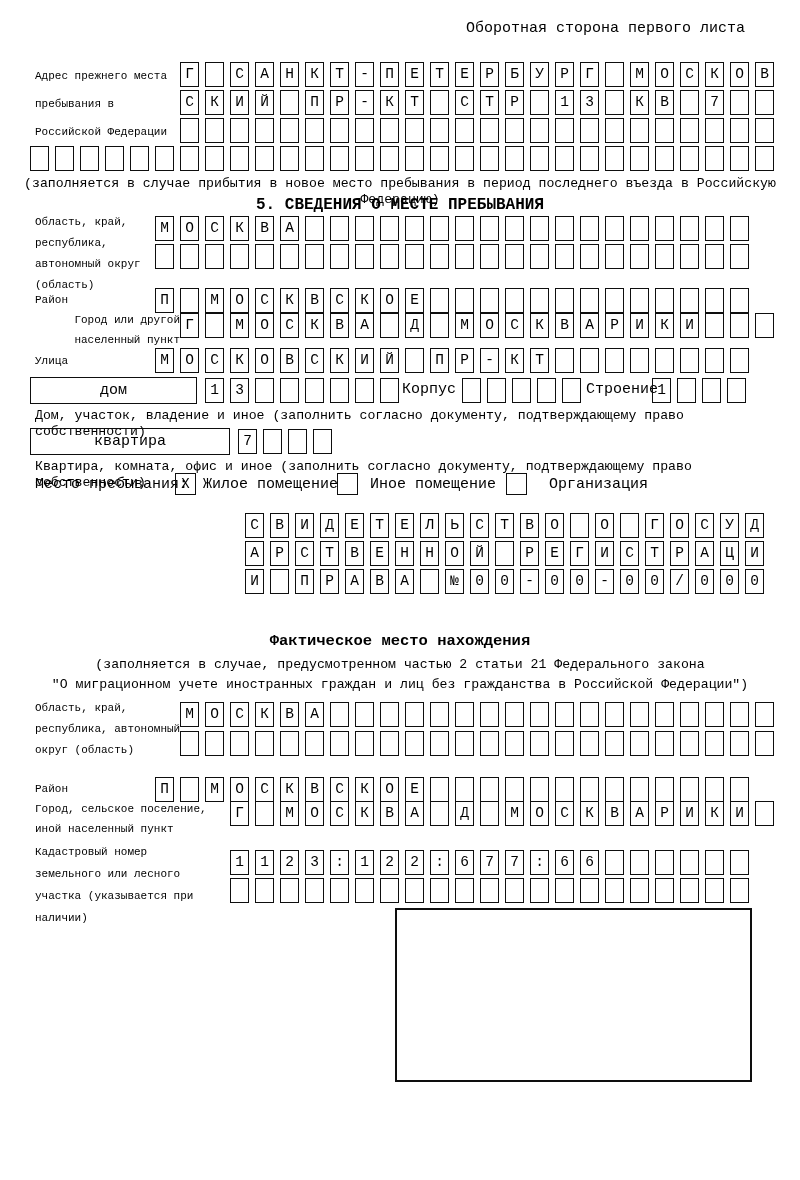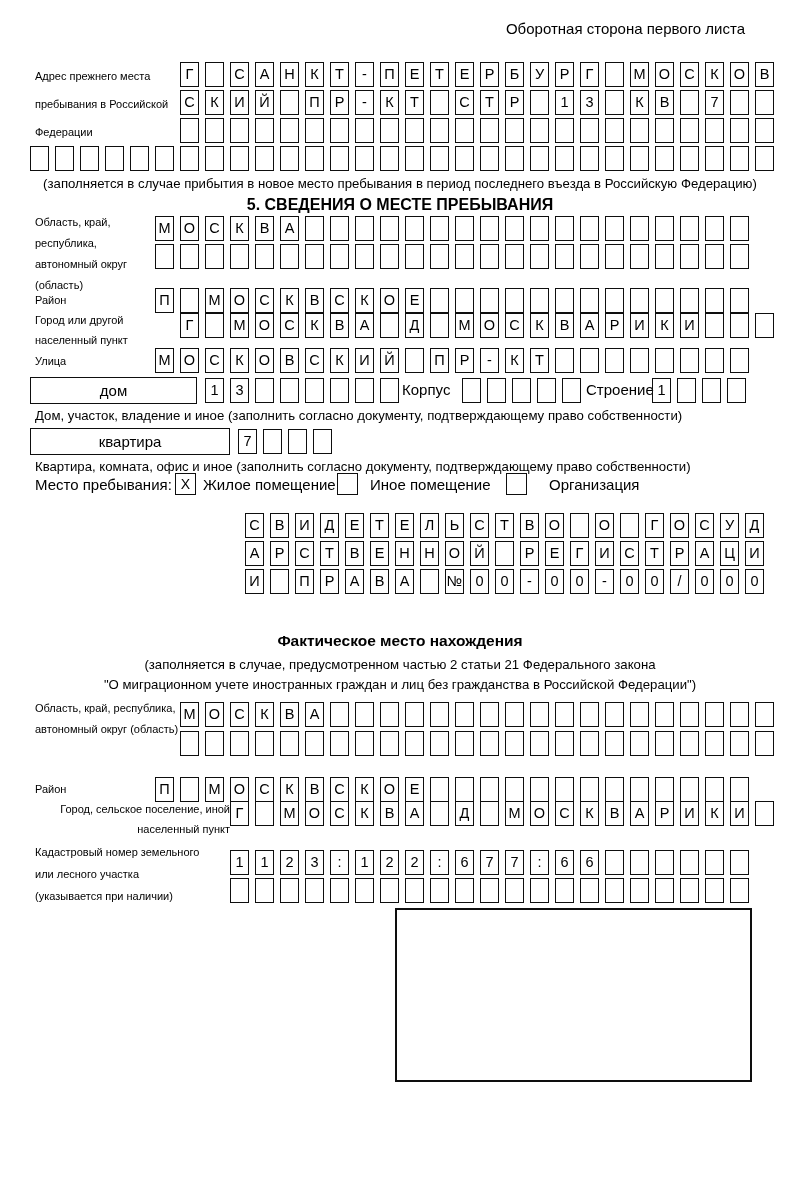--- a/index.html
+++ b/index.html
@@ -1,17 +1,17 @@
 <!DOCTYPE html>
 <html><head>
 <meta charset="utf-8">
 <style>
   html,body{margin:0;padding:0;background:#fff;}
   .page{position:relative;width:800px;height:1180px;background:#ffffff;
-        font-family:Liberation Sans, sans-serif;color:#000;overflow:hidden;}
+        font-family:Liberation Mono, monospace;color:#000;overflow:hidden;}
   .abs{position:absolute;}
   .cells{display:flex;gap:6px;}
   .cell{flex:0 0 19px;height:25px;border:1.5px solid #0e0e0e;box-sizing:border-box;
         display:flex;align-items:center;justify-content:center;
         font-size:14.5px;line-height:1;}
   .lbl{font-size:11px;line-height:21px;}
   .note{font-size:13.2px;line-height:16px;}
   .center{text-align:center;}
   .bold{font-weight:bold;}
   .title{font-size:16px;font-weight:bold;}
@@ -219,21 +219,21 @@
       <span class="cell"></span>
       <span class="cell"></span>
       <span class="cell"></span>
       <span class="cell"></span>
       <span class="cell"></span>
       <span class="cell"></span>
       <span class="cell"></span>
       <span class="cell"></span>
     </div>
 
-  <div class="abs lbl" style="left:35px;top:310px;width:145px;line-height:20px;">Город или другой населенный пункт</div>
+  <div class="abs lbl" style="left:35px;top:310px;width:145px;line-height:20px;text-align:right;">Город или другой населенный пункт</div>
   <div class="abs cells" style="left:180px;top:313px;">
       <span class="cell">Г</span>
       <span class="cell"></span>
       <span class="cell">М</span>
       <span class="cell">О</span>
       <span class="cell">С</span>
       <span class="cell">К</span>
       <span class="cell">В</span>
       <span class="cell">А</span>
       <span class="cell"></span>
@@ -476,21 +476,21 @@
       <span class="cell"></span>
       <span class="cell"></span>
       <span class="cell"></span>
       <span class="cell"></span>
       <span class="cell"></span>
       <span class="cell"></span>
       <span class="cell"></span>
       <span class="cell"></span>
     </div>
 
-  <div class="abs lbl" style="left:35px;top:799px;width:195px;line-height:20px;text-align:right;">Город, сельское поселение, иной населенный пункт</div>
+  <div class="abs lbl" style="left:35px;top:799px;width:195px;line-height:20px;">Город, сельское поселение, иной населенный пункт</div>
   <div class="abs cells" style="left:230px;top:801px;">
       <span class="cell">Г</span>
       <span class="cell"></span>
       <span class="cell">М</span>
       <span class="cell">О</span>
       <span class="cell">С</span>
       <span class="cell">К</span>
       <span class="cell">В</span>
       <span class="cell">А</span>
       <span class="cell"></span>

